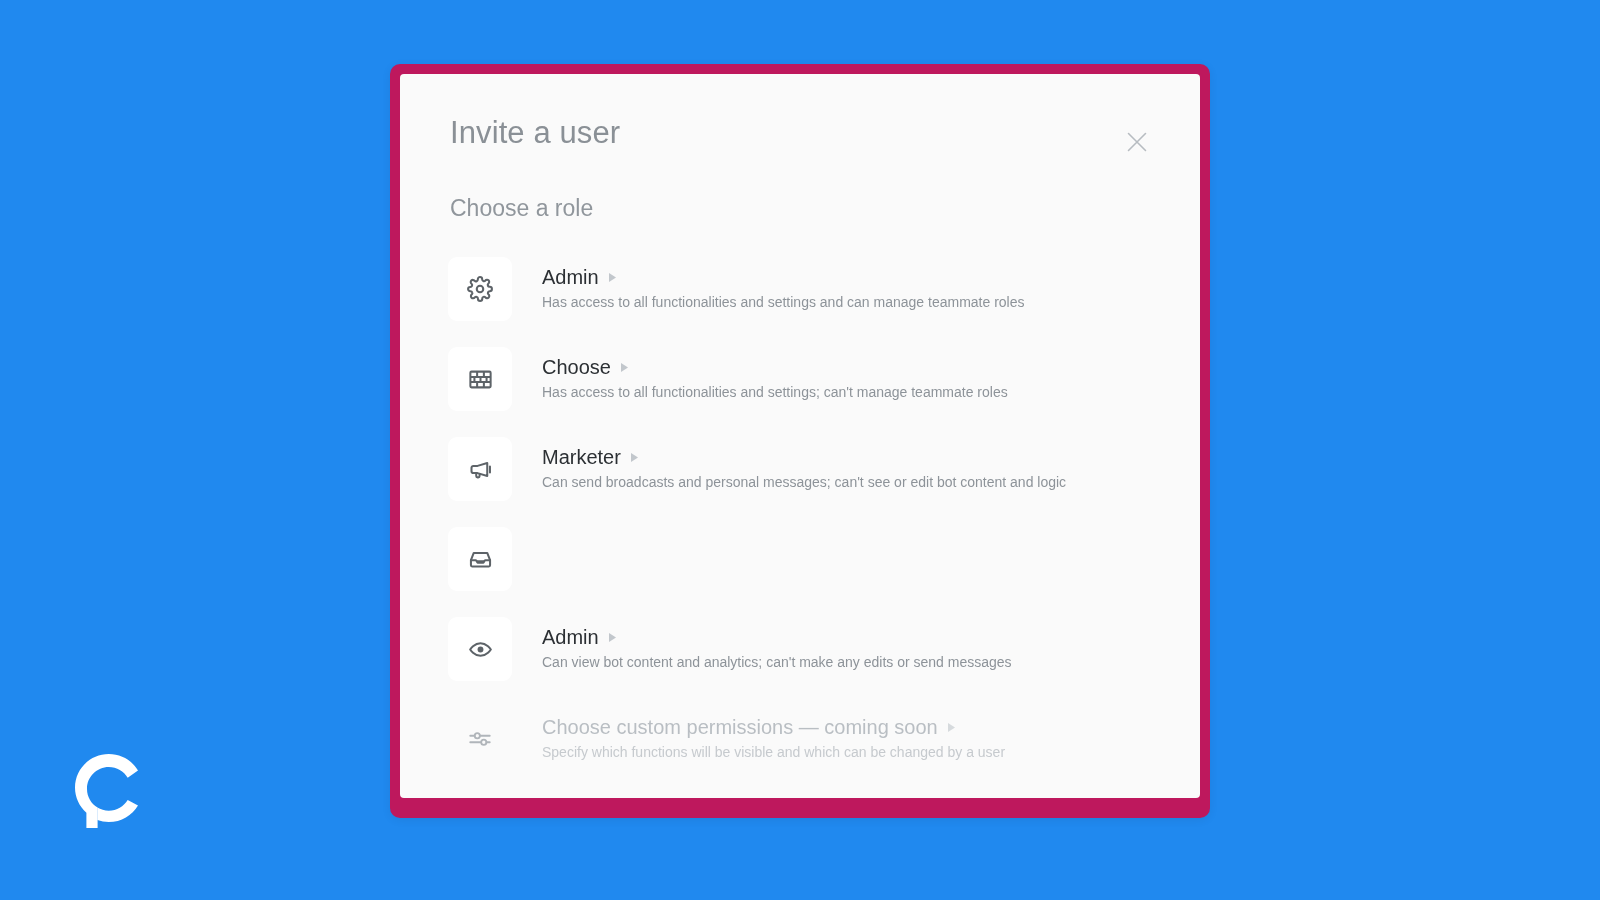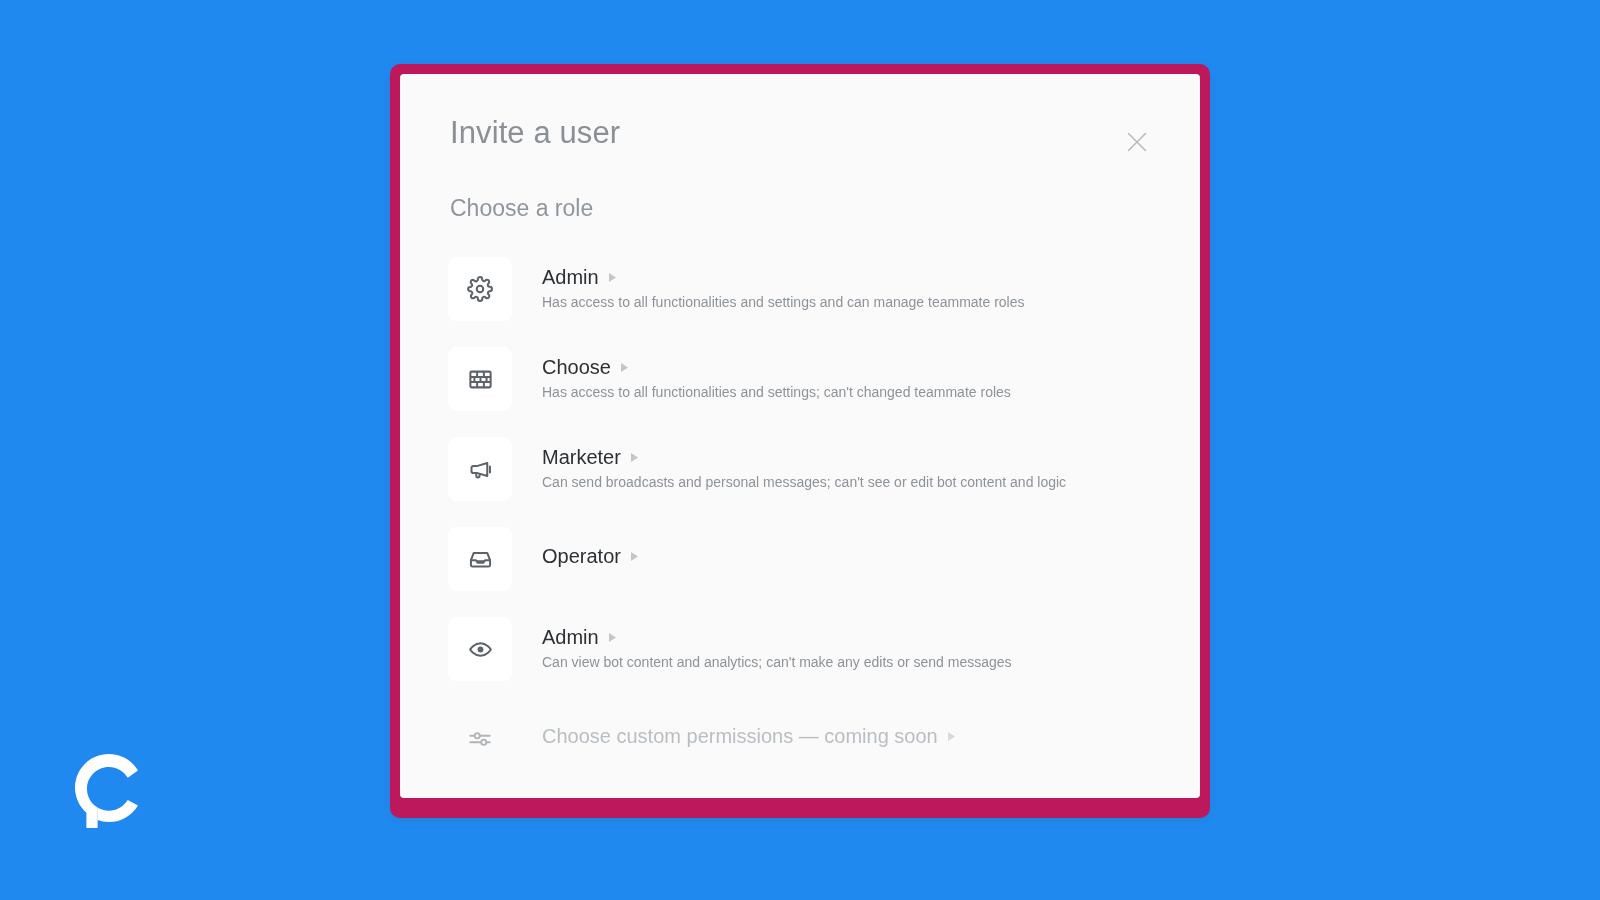--- a/index.html
+++ b/index.html
@@ -220,21 +220,21 @@
         </div>
         <div class="role-text">
           <div class="role-title-line">
             <span class="role-title">Choose</span>
             <span class="role-arrow">
               <svg width="9" height="11" viewBox="0 0 9 11" xmlns="http://www.w3.org/2000/svg" aria-hidden="true">
                 <path d="M1 1 L8 5.5 L1 10 Z" fill="#c2c7cc"></path>
               </svg>
             </span>
           </div>
-          <div class="role-desc">Has access to all functionalities and settings; can't changed teammate roles</div>
+          <div class="role-desc">Has access to all functionalities and settings; can't manage teammate roles</div>
         </div>
       </div>
 
       <div class="role-row">
         <div class="role-icon-tile">
           <span>
             <svg width="27" height="27" viewBox="0 0 24 24" fill="none" stroke="#5d6368" stroke-width="1.8" stroke-linecap="round" stroke-linejoin="round" xmlns="http://www.w3.org/2000/svg" aria-hidden="true">
               <path d="M18 6.2v11.6L9.4 15.2H5.6A1.6 1.6 0 0 1 4 13.6v-3.2a1.6 1.6 0 0 1 1.6-1.6h3.8L18 6.2z"></path>
               <path d="M20.4 9.4v5.2"></path>
               <path d="M8.2 15.4v2.4a1.2 1.2 0 0 0 1.2 1.2h.6a1.2 1.2 0 0 0 1.2-1.2v-1.6"></path>
@@ -257,28 +257,20 @@
       <div class="role-row">
         <div class="role-icon-tile">
           <span>
             <svg width="27" height="27" viewBox="0 0 24 24" fill="none" stroke="#5d6368" stroke-width="1.8" stroke-linecap="round" stroke-linejoin="round" xmlns="http://www.w3.org/2000/svg" aria-hidden="true">
               <path d="M3.5 12.6 6 6.2h12l2.5 6.4v4.6a1 1 0 0 1-1 1h-15a1 1 0 0 1-1-1v-4.6z"></path>
               <path d="M3.5 12.6H8l1.4 2.2h5.2l1.4-2.2h4.5" fill="#5d6368"></path>
             </svg>
           </span>
         </div>
         <div class="role-text">
-          <div class="role-title-line">
-            <span class="role-title">Operator</span>
-            <span class="role-arrow">
-              <svg width="9" height="11" viewBox="0 0 9 11" xmlns="http://www.w3.org/2000/svg" aria-hidden="true">
-                <path d="M1 1 L8 5.5 L1 10 Z" fill="#c2c7cc"></path>
-              </svg>
-            </span>
-          </div>
         </div>
       </div>
 
       <div class="role-row">
         <div class="role-icon-tile">
           <span>
             <svg width="27" height="27" viewBox="0 0 24 24" fill="none" stroke="#5d6368" stroke-width="1.8" stroke-linecap="round" stroke-linejoin="round" xmlns="http://www.w3.org/2000/svg" aria-hidden="true">
               <path d="M2.8 12S6.5 6.4 12 6.4 21.2 12 21.2 12 17.5 17.6 12 17.6 2.8 12 2.8 12z"></path>
               <circle cx="12" cy="12" r="2.6" fill="#5d6368" stroke="none"></circle>
             </svg>
@@ -310,18 +302,19 @@
         </div>
         <div class="role-text">
           <div class="role-title-line">
             <span class="role-title">Choose custom permissions — coming soon</span>
             <span class="role-arrow">
               <svg width="9" height="11" viewBox="0 0 9 11" xmlns="http://www.w3.org/2000/svg" aria-hidden="true">
                 <path d="M1 1 L8 5.5 L1 10 Z" fill="#d6dadd"></path>
               </svg>
             </span>
           </div>
+          <div class="role-desc">Specify which functions will be visible and which can be changed by a user</div>
         </div>
       </div>
 
     </div>
   </div>
 </div>
 
 </body></html>

